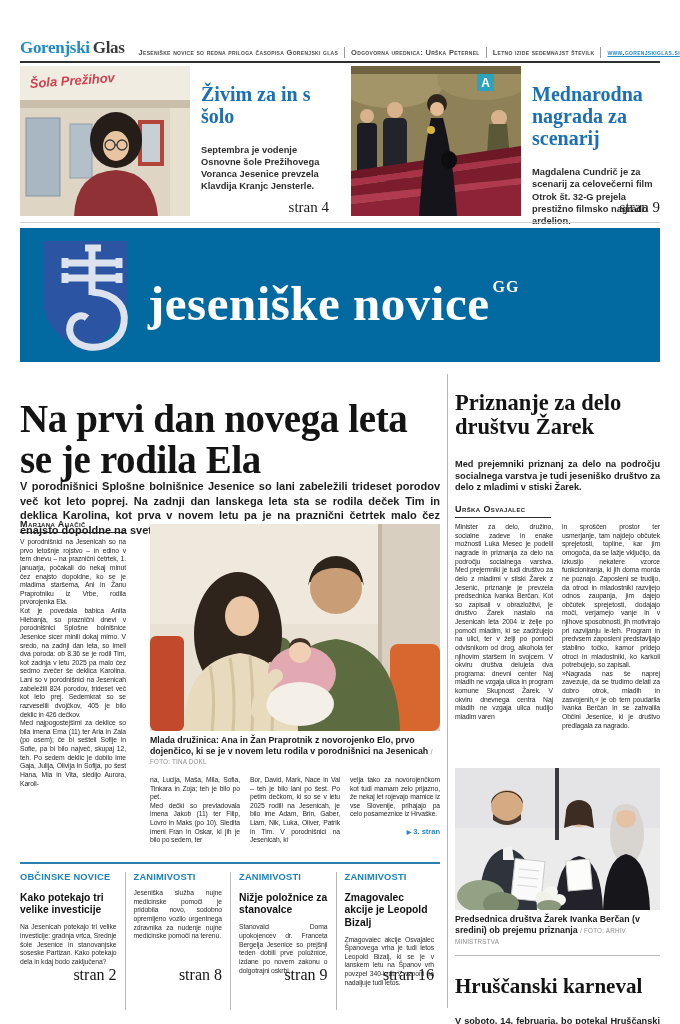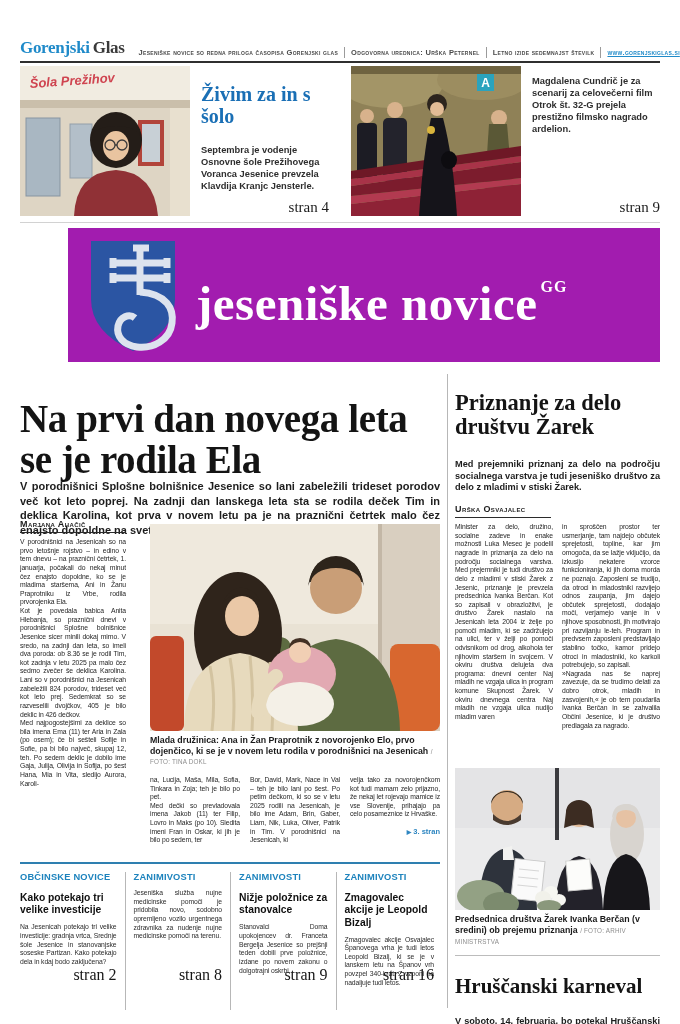--- a/index.html
+++ b/index.html
@@ -23,21 +23,21 @@
   .teaser{flex:1;display:flex;gap:11px;}
   .teaser-photo{flex:none;width:170px;height:150px;display:block;}
   .teaser-body{flex:1;position:relative;}
   .teaser-title{font-family:"Liberation Serif",serif;font-weight:bold;font-size:20px;line-height:1.12;color:#1a6fb5;}
   .teaser-sum{margin-top:9px;font-size:9.3px;line-height:1.3;font-weight:bold;color:#2e2e2e;}
   .pageref{position:absolute;right:0;bottom:2px;font-family:"Liberation Serif",serif;font-size:15px;color:#1c1c1c;}
 
   .rule-light{position:absolute;top:222px;left:20px;right:20px;height:1px;background:#d2d2d2;}
 
   
-  .masthead{position:absolute;top:228px;left:20px;right:20px;height:134px;background:#a21caf;margin-left:48px;}
+  .masthead{position:absolute;top:228px;left:20px;right:20px;height:134px;background:#0369a1;}
   .shield{position:absolute;left:15px;top:9px;}
   .mast-title{position:absolute;left:128px;top:14px;color:#fff;font-family:"Liberation Serif",serif;
               font-weight:bold;font-size:49px;letter-spacing:0.5px;white-space:nowrap;}
   .mast-sup{font-size:16px;vertical-align:28px;letter-spacing:1px;margin-left:3px;}
   .dateline{position:absolute;left:131px;top:99px;color:#fff;font-variant:small-caps;font-weight:bold;
             font-size:9.5px;letter-spacing:.6px;}
 
   
   .vrule{position:absolute;left:447px;top:374px;height:634px;width:1px;background:#b7b7b7;}
 
@@ -155,20 +155,21 @@
         <path d="M0,113 L170,90 L170,80 L0,105 z" fill="#6e1826"></path>
         <circle cx="86" cy="38" r="10" fill="#2c241d"></circle>
         <circle cx="86" cy="43" r="7" fill="#e3bc96"></circle>
         <path d="M68,150 q4,-62 12,-98 l12,0 q10,38 14,98 z" fill="#15141a"></path>
         <circle cx="80" cy="64" r="4" fill="#d9b43c"></circle>
         <ellipse cx="98" cy="94" rx="8" ry="9" fill="#0d0c10"></ellipse>
         <rect x="126" y="8" width="17" height="17" fill="#2ba3bd"></rect>
         <text x="134.5" y="21" text-anchor="middle" font-size="12" font-weight="bold" fill="#ffffff">A</text>
       </svg>
       <div class="teaser-body">
+        <h2 class="teaser-title">Mednarodna nagrada za scenarij</h2>
         <p class="teaser-sum">Magdalena Cundrič je za scenarij za celovečerni film Otrok št. 32-G prejela prestižno filmsko nagrado ardelion.</p>
         <span class="pageref serif">stran 9</span>
       </div>
     </article>
   </section>
 
   <div class="rule-light"></div>
 
   <section class="masthead">
     <svg class="shield" width="100" height="118" viewBox="0 0 100 118" xmlns="http://www.w3.org/2000/svg">

